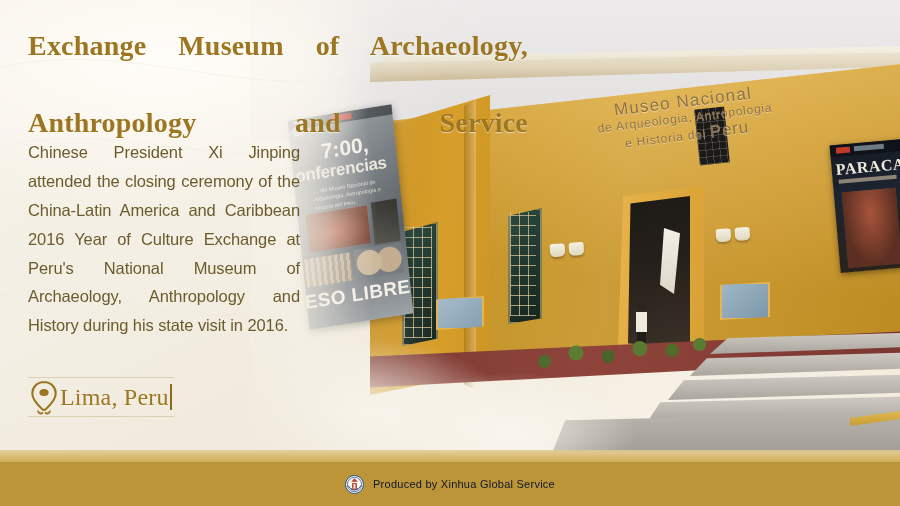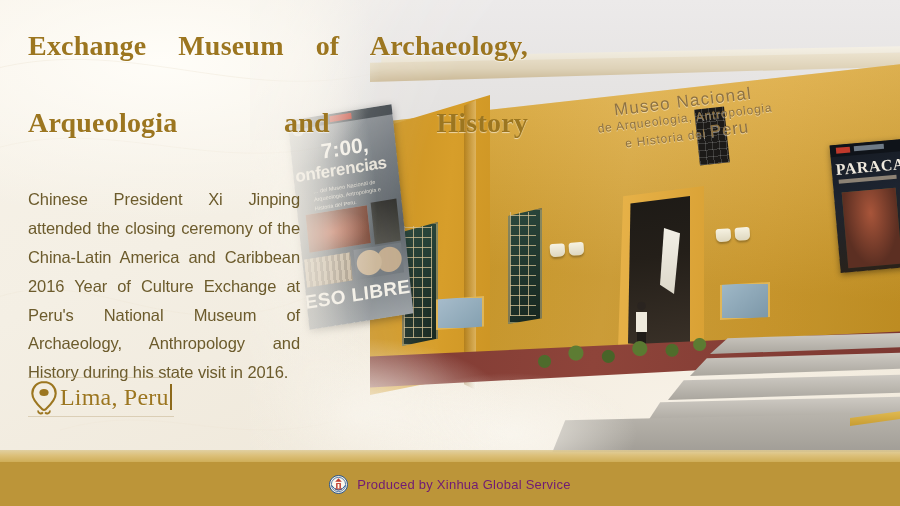--- a/index.html
+++ b/index.html
@@ -233,21 +233,20 @@
   #title .ln{display:block;text-align:justify;}
   #title .ln:after{content:"";display:inline-block;width:100%;}
 
   #body-copy{
     position:absolute;left:28px;top:138px;width:272px;
     font-size:16.5px;line-height:1.75;
     color:#6c5b2c;
     text-align:justify;
     font-family:"Liberation Sans",sans-serif;
     letter-spacing:-.1px;
-    margin-top:47px;
   }
 
   
   #location{
     position:absolute;left:28px;top:378px;height:38px;
     display:flex;align-items:center;gap:2px;
   }
   #location .loc-box{
     position:relative;display:flex;align-items:center;
     padding:1px 2px 1px 0;
@@ -269,21 +268,21 @@
     position:absolute;left:0;top:450px;width:900px;height:12px;
     background:linear-gradient(180deg,rgba(222,203,150,.85) 0%, #dcc07a 45%, #cfae58 100%);
   }
   #footer{
     position:absolute;left:0;top:462px;width:900px;height:44px;
     background:#bc9539;
     display:flex;align-items:center;justify-content:center;gap:9px;
   }
   #xinhua-logo{width:19px;height:19px;flex:0 0 19px;display:block;}
   #footer .ftxt{
-    font-size:13px;color:#701a75;letter-spacing:.25px;
+    font-size:11px;color:#0f172a;letter-spacing:.25px;
     font-family:"Liberation Sans",sans-serif;
   }
 </style>
 </head>
 <body>
 
 <div id="card">
 
   <svg id="paper-swirls" viewBox="0 0 900 506" preserveAspectRatio="none">
     <path d="M-10 70 C 140 30, 260 120, 420 60 C 560 10, 700 70, 920 20" fill="none" stroke="#e3d7c0" stroke-width="1" opacity=".5"></path>
@@ -369,21 +368,21 @@
         <div class="bs"></div>
         <div class="bi"></div>
       </div>
 
       <div class="brush"></div>
     </div>
   </div>
 
   <div id="title">
     <span class="ln">Exchange Museum of Archaeology,</span>
-    <span class="ln">Arqueologia and History</span>
+    <span class="ln">Anthropology and Service</span>
   </div>
 
   <div id="body-copy">Chinese President Xi Jinping attended the closing ceremony of the China-Latin America and Caribbean 2016 Year of Culture Exchange at Peru's National Museum of Archaeology, Anthropology and History during his state visit in 2016.</div>
 
   <div id="location">
     <div class="loc-box">
       <svg id="pin-icon" viewBox="0 0 32 36">
         <path d="M16 3 C 9.4 3 4.3 8.1 4.3 14.5 C 4.3 20.4 11.0 27.2 14.3 30.2 C 15.3 31.1 16.7 31.1 17.7 30.2 C 21.0 27.2 27.7 20.4 27.7 14.5 C 27.7 8.1 22.6 3 16 3 Z" fill="none" stroke="#9c7620" stroke-width="2.1"></path>
         <ellipse cx="16" cy="13.4" rx="4.6" ry="3.5" fill="#9c7620"></ellipse>
         <path d="M10 31.5 C 10 34.6 13.4 35.4 14.9 33.4" fill="none" stroke="#9c7620" stroke-width="1.8"></path>

